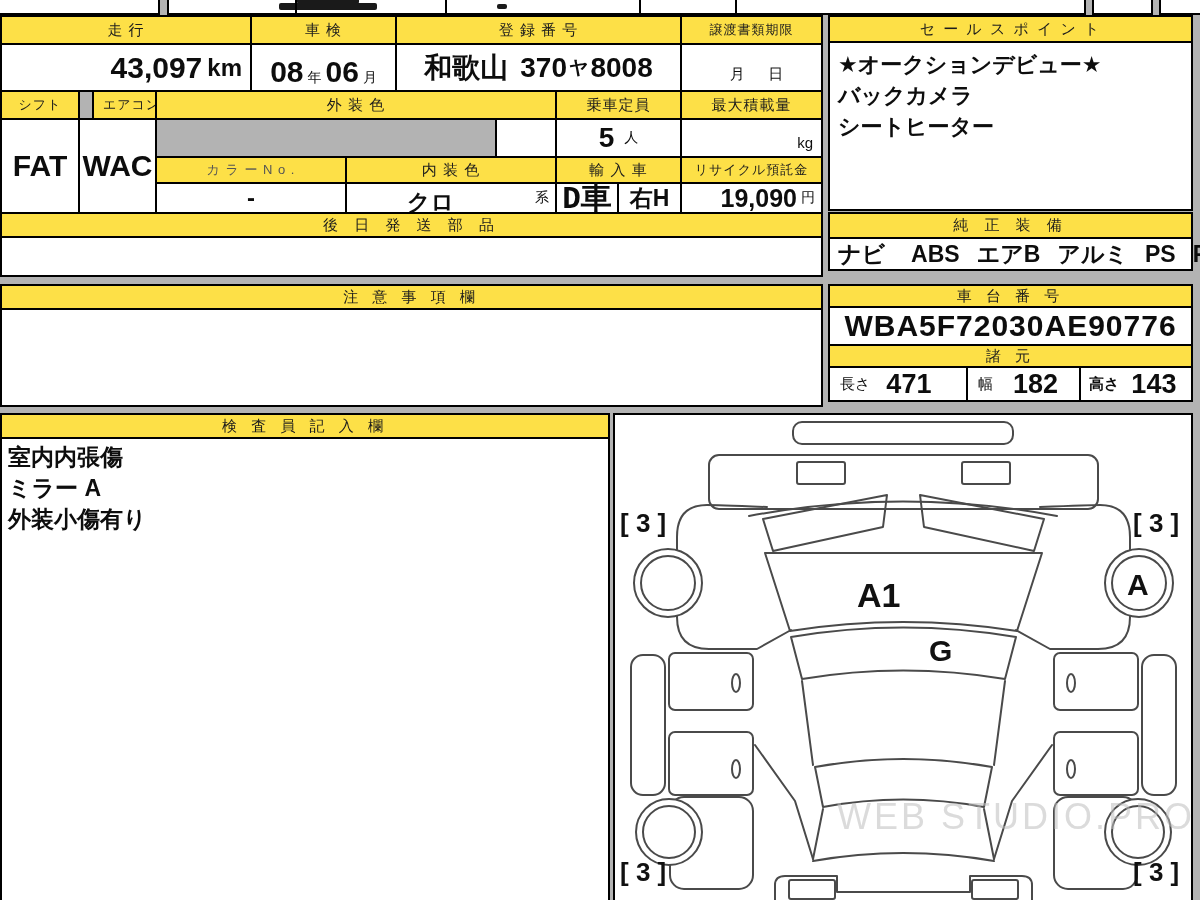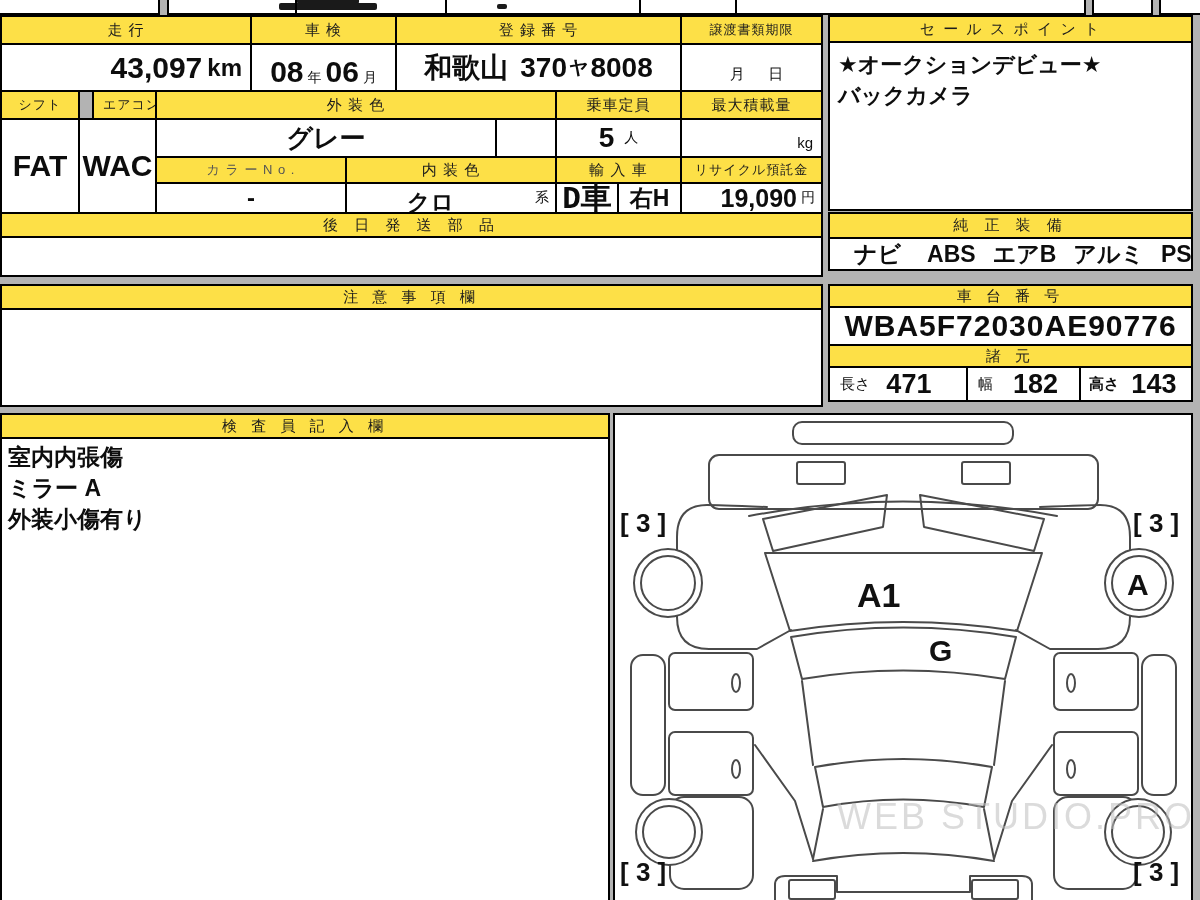--- a/index.html
+++ b/index.html
@@ -75,21 +75,20 @@
   </div>
 
   <div class="cell hdr hdr-sm" style="left:0;top:90px;width:80px;height:30px;">シフト</div>
   <div class="cell hdr hdr-sm" style="left:92px;top:90px;width:79px;height:30px;">エアコン</div>
   <div class="cell hdr" style="left:155px;top:90px;width:402px;height:30px;">外 装 色</div>
   <div class="cell hdr" style="left:555px;top:90px;width:127px;height:30px;">乗車定員</div>
   <div class="cell hdr" style="left:680px;top:90px;width:143px;height:30px;">最大積載量</div>
 
   <div class="cell val big" style="left:0;top:118px;width:80px;height:96px;">FAT</div>
   <div class="cell val big" style="left:78px;top:118px;width:79px;height:96px;">WAC</div>
-  <div class="cell val" style="left:155px;top:118px;width:342px;height:40px;font-size:26px;">グレー</div>
   <div class="cell" style="left:495px;top:118px;width:62px;height:40px;"></div>
   <div class="cell val" style="left:555px;top:118px;width:127px;height:40px;">
     <span style="font-size:28px;">5</span><span class="unit" style="margin-left:10px;">人</span>
   </div>
   <div class="cell val" style="left:680px;top:118px;width:143px;height:40px;font-weight:normal;font-size:15px;align-items:flex-end;justify-content:flex-end;padding:0 8px 5px 0;">kg</div>
 
   <div class="cell hdr hdr-sm" style="left:155px;top:156px;width:192px;height:28px;color:#555;">カ ラ ー N o .</div>
   <div class="cell hdr" style="left:345px;top:156px;width:212px;height:28px;">内 装 色</div>
   <div class="cell hdr" style="left:555px;top:156px;width:127px;height:28px;">輸 入 車</div>
   <div class="cell hdr hdr-sm" style="left:680px;top:156px;width:143px;height:28px;">リサイクル預託金</div>
@@ -104,24 +103,25 @@
     <span style="font-size:25px;">19,090</span><span class="unit">円</span>
   </div>
 
   <div class="cell hdr" style="left:0;top:212px;width:823px;height:26px;letter-spacing:6px;">後 日 発 送 部 品</div>
   <div class="cell" style="left:0;top:236px;width:823px;height:41px;"></div>
 
   <div class="cell hdr" style="left:828px;top:15px;width:365px;height:28px;letter-spacing:2px;">セ ー ル ス ポ イ ン ト</div>
   <div class="textbody" style="left:828px;top:41px;width:365px;height:170px;padding:6px 8px;">
     <div class="line sales-line">★オークションデビュー★</div>
     <div class="line sales-line">バックカメラ</div>
+    <div class="line sales-line">シートヒーター</div>
   </div>
 
   <div class="cell hdr" style="left:828px;top:212px;width:365px;height:27px;letter-spacing:6px;">純 正 装 備</div>
-  <div class="cell val equip" style="left:828px;top:237px;width:365px;height:34px;font-size:23px;justify-content:flex-start;padding-left:24px;">
+  <div class="cell val equip" style="left:828px;top:237px;width:365px;height:34px;font-size:23px;justify-content:flex-start;padding-left:8px;">
     <span>ナビ</span>
     <span>ABS</span>
     <span>エアB</span>
     <span>アルミ</span>
     <span>PS</span>
     <span>PW</span>
   </div>
 
   <div class="cell hdr" style="left:0;top:284px;width:823px;height:26px;letter-spacing:5px;">注 意 事 項 欄</div>
   <div class="cell" style="left:0;top:308px;width:823px;height:99px;"></div>

